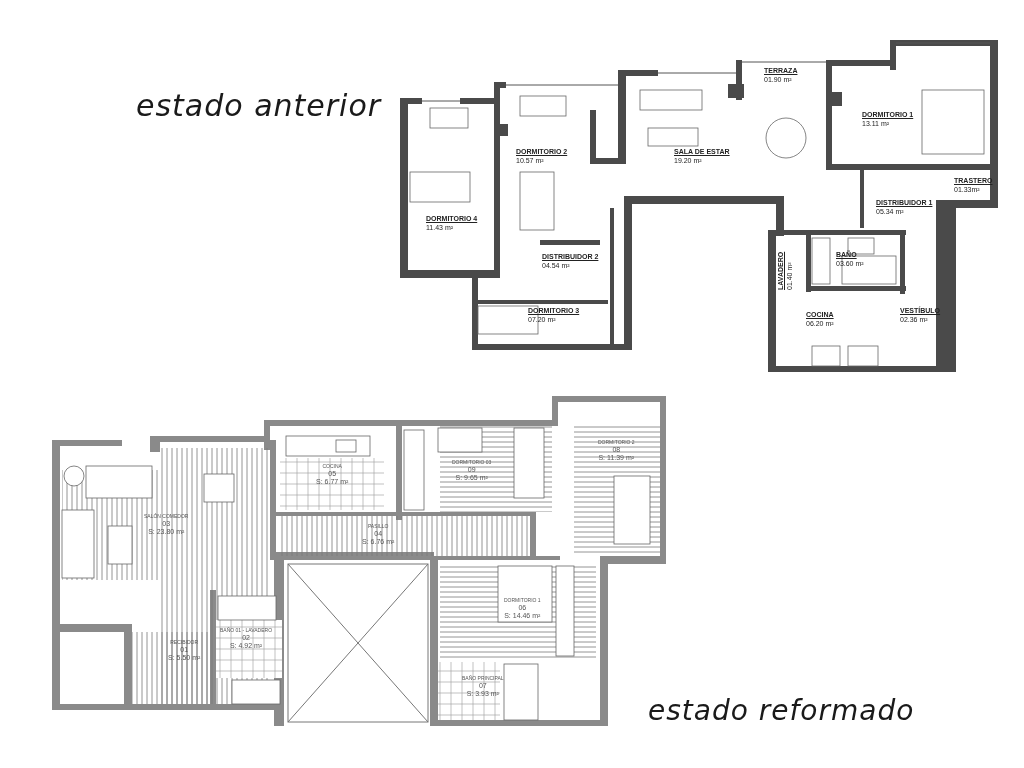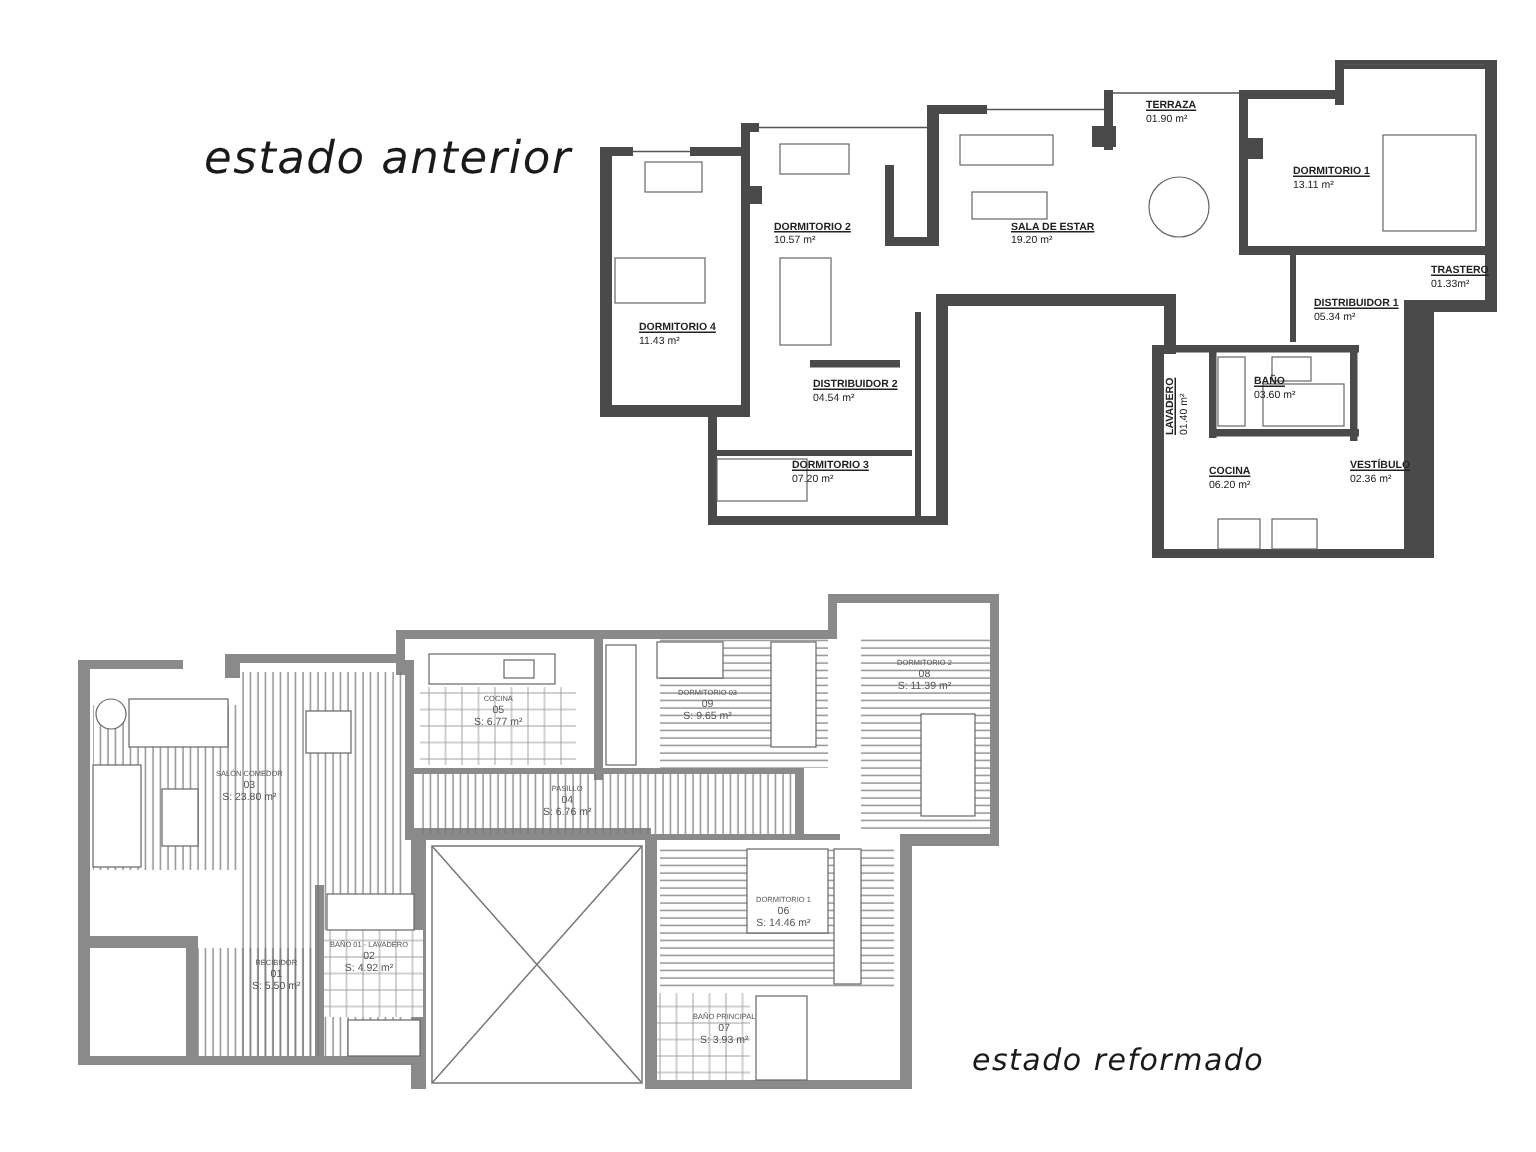--- a/index.html
+++ b/index.html
@@ -1,19 +1,19 @@
 <!DOCTYPE html>
 <html><head>
 <meta charset="utf-8">
 <style>
   html,body{margin:0;padding:0;background:#ffffff;}
   body{width:1024px;height:768px;position:relative;overflow:hidden;font-family:"Liberation Sans",sans-serif;}
   .caption{position:absolute;font-family:"DejaVu Sans",sans-serif;font-style:italic;color:#1a1a1a;letter-spacing:1px;}
   .cap-top{left:136px;top:88px;font-size:30px;}
-  .cap-bot{left:648px;top:694px;font-size:20px;text-align:right;}
+  .cap-bot{left:648px;top:694px;font-size:28px;text-align:right;}
   svg{position:absolute;left:0;top:0;}
   .wall{fill:#4a4a4a;}
   .wall2{fill:#8a8a8a;}
   .thin{stroke:#555;stroke-width:1;fill:none;}
   .furn{stroke:#666;stroke-width:0.8;fill:#fff;}
   .lbl{position:absolute;font-size:7px;color:#222;line-height:9px;white-space:nowrap;}
   .lbl b{font-weight:bold;text-decoration:underline;display:block;font-size:7px;}
   .lbl2{position:absolute;font-size:5px;color:#555;line-height:8px;text-align:center;white-space:nowrap;}
   .lbl2 .n{font-size:7px;display:block;}
   .lbl2 .a{font-size:7px;display:block;}

